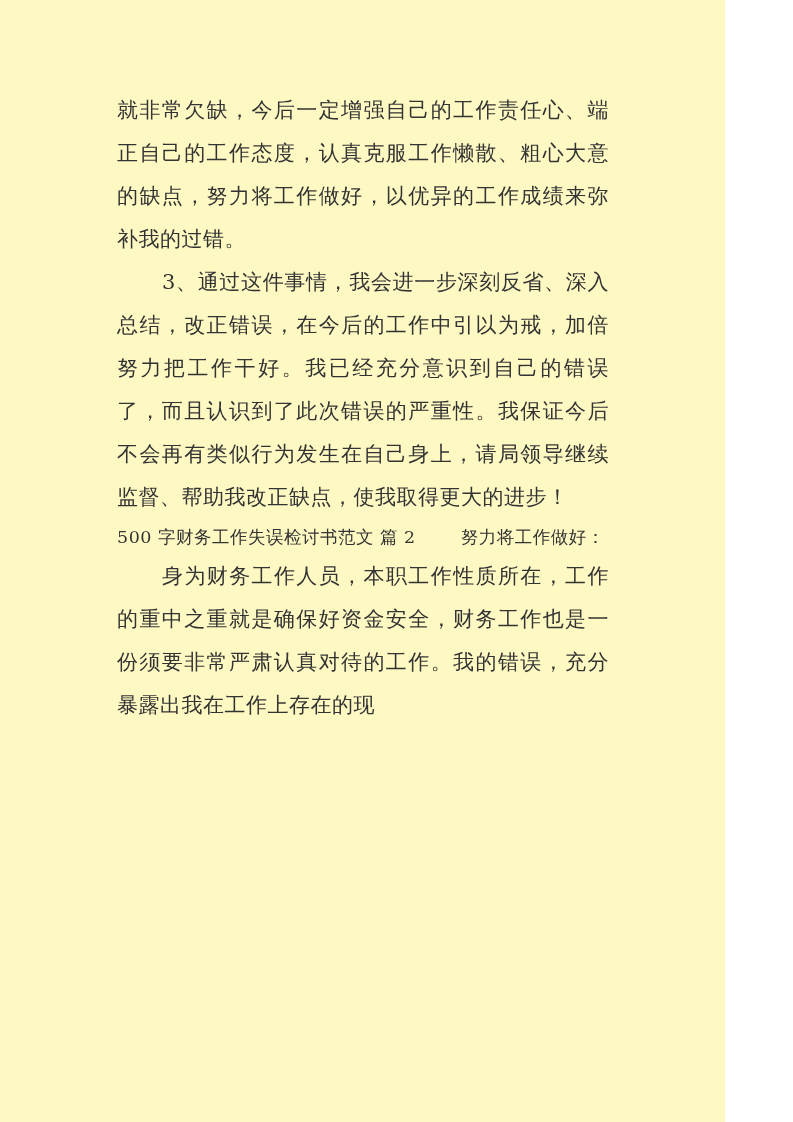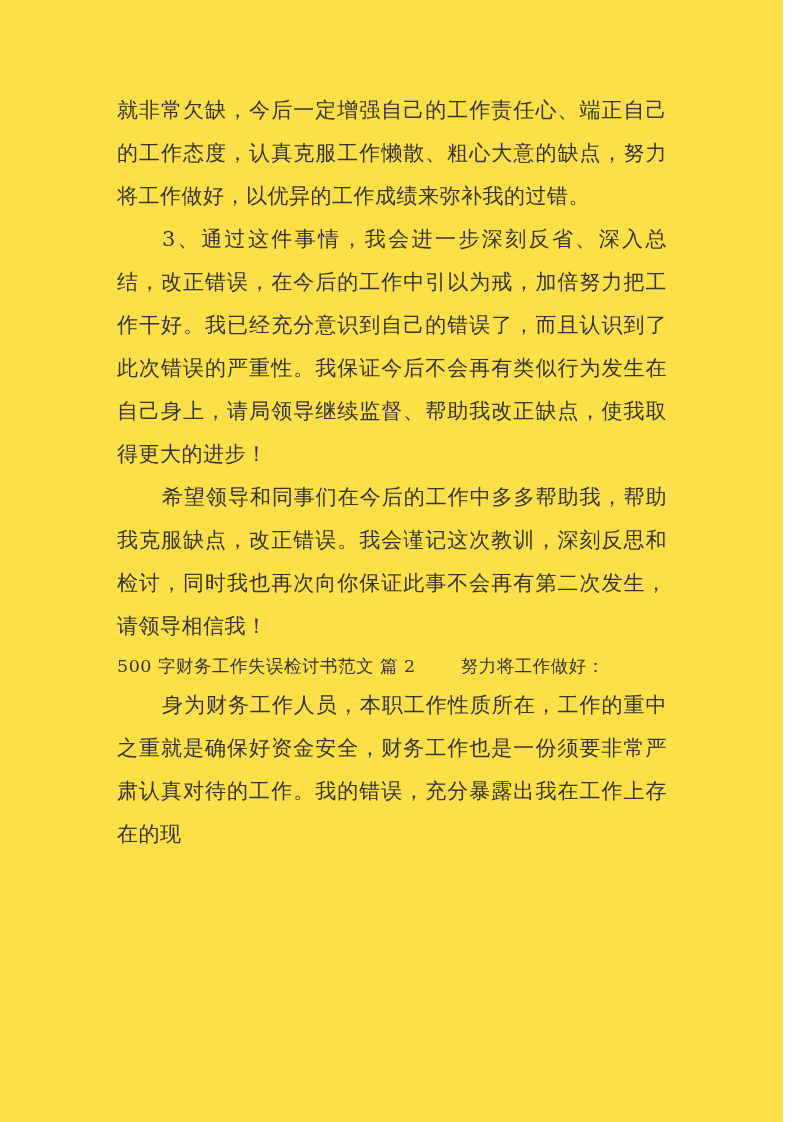--- a/index.html
+++ b/index.html
@@ -8,23 +8,23 @@
     background: #ffffff;
   }
   body {
     width: 793px;
     height: 1122px;
     overflow: hidden;
     font-family: "DejaVu Serif", serif;
   }
   .doc-page {
     box-sizing: border-box;
-    width: 783px;
+    width: 725px;
     height: 1122px;
-    background: #fde047;
+    background: #fef9c3;
     padding: 89px 116px 0 117px;
   }
   .para {
     margin: 0;
     font-size: 21px;
     line-height: 43px;
     letter-spacing: 0.5px;
     color: #333333;
     text-align: justify;
     text-justify: inter-character;
@@ -49,21 +49,20 @@
 </head>
 <body>
 
 <div class="doc-page">
 
   <p class="para">就非常欠缺，今后一定增强自己的工作责任心、端正自己的工作态度，认真克服工作懒散、粗心大意的缺点，努力将工作做好，以优异的工作成绩来弥补我的过错。</p>
 
 
   <p class="para indent">3、通过这件事情，我会进一步深刻反省、深入总结，改正错误，在今后的工作中引以为戒，加倍努力把工作干好。我已经充分意识到自己的错误了，而且认识到了此次错误的严重性。我保证今后不会再有类似行为发生在自己身上，请局领导继续监督、帮助我改正缺点，使我取得更大的进步！</p>
 
-  <p class="para indent">希望领导和同事们在今后的工作中多多帮助我，帮助我克服缺点，改正错误。我会谨记这次教训，深刻反思和检讨，同时我也再次向你保证此事不会再有第二次发生，请领导相信我！</p>
 
 
 
   <p class="section-heading">
     <span>500 字财务工作失误检讨书范文 篇 2</span><span class="heading-gap"></span><span>努力将工作做好：</span>
   </p>
 
 
   <p class="para indent">身为财务工作人员，本职工作性质所在，工作的重中之重就是确保好资金安全，财务工作也是一份须要非常严肃认真对待的工作。我的错误，充分暴露出我在工作上存在的现</p>
 

